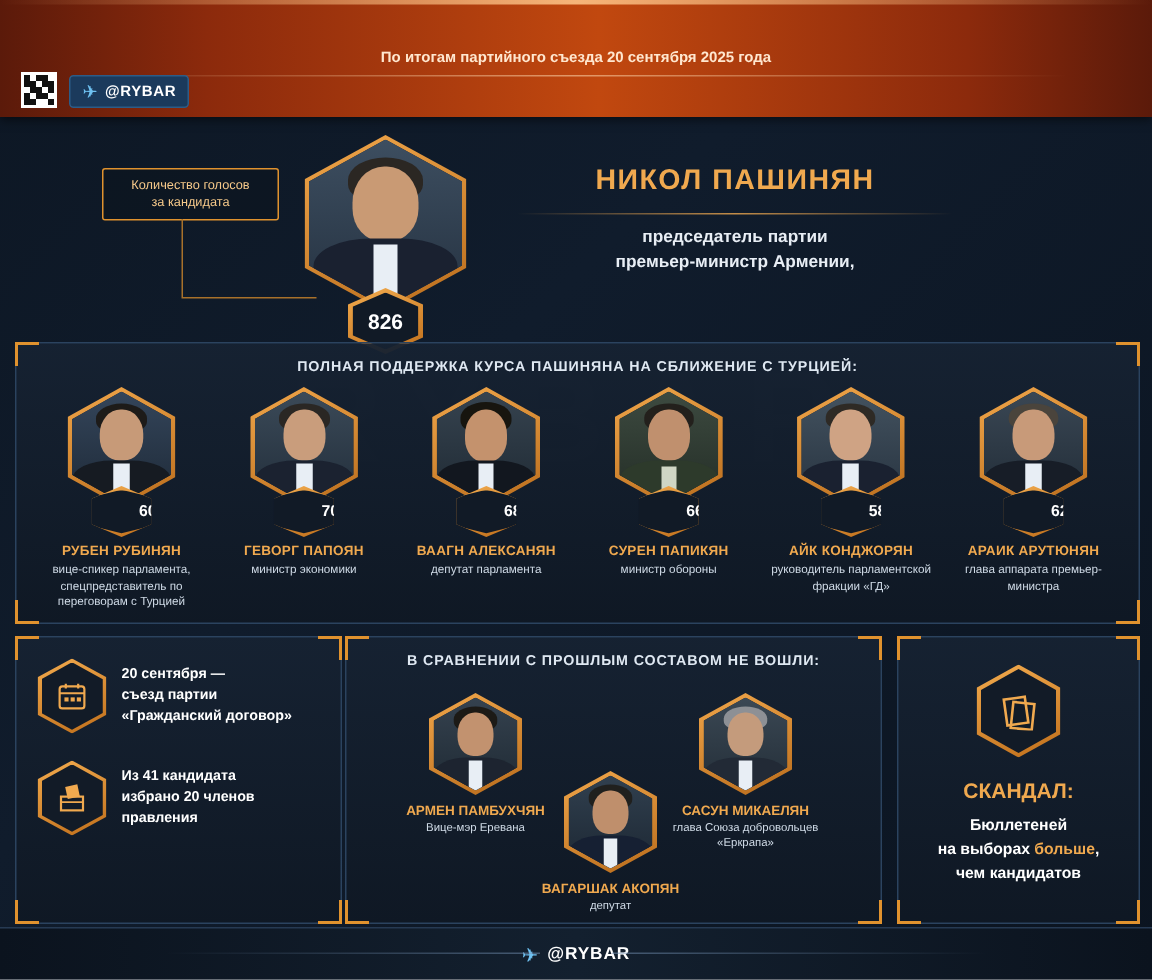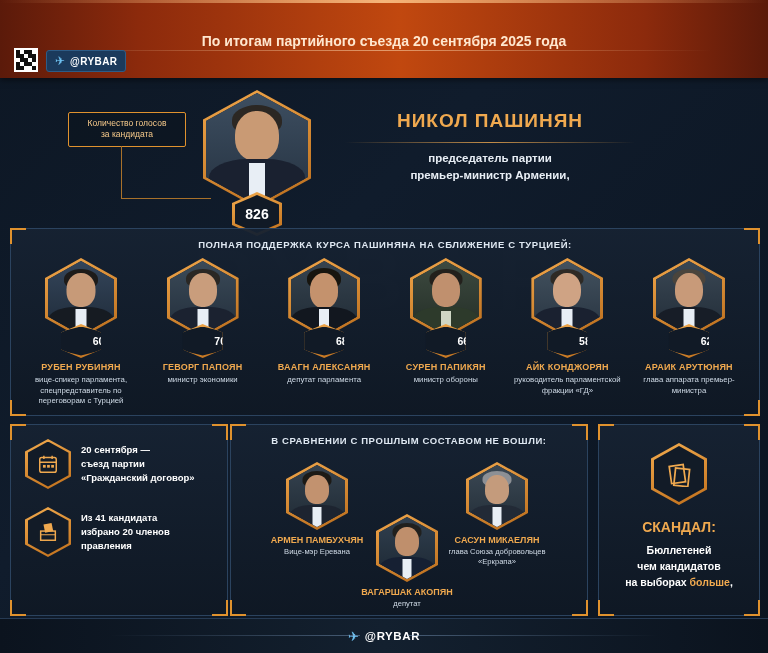--- a/index.html
+++ b/index.html
@@ -20,21 +20,21 @@
     content:"";position:absolute;left:0;right:0;top:0;height:3px;
     background:linear-gradient(90deg,rgba(255,190,120,0),rgba(255,200,140,.85),rgba(255,190,120,0));
   }
   .h-title{
     position:absolute;left:0;right:0;top:9px;text-align:center;
     font-size:15.5px;font-weight:bold;letter-spacing:.2px;
     text-shadow:0 1px 2px rgba(0,0,0,.6);
   }
   .h-sub{
     position:absolute;left:0;right:0;top:33px;text-align:center;
-    font-size:14px;font-weight:bold;color:#ffe7cf;
+    font-size:10px;font-weight:bold;color:#ffe7cf;
   }
   .h-sub-line{
     position:absolute;left:56px;right:56px;top:50px;height:1px;
     background:linear-gradient(90deg,rgba(255,220,180,0),rgba(255,220,180,.55),rgba(255,220,180,0));
   }
   .qr{
     position:absolute;left:14px;top:48px;width:24px;height:24px;background:#fff;
     display:grid;grid-template-columns:repeat(5,1fr);grid-template-rows:repeat(5,1fr);
     padding:2px;box-sizing:border-box;
   }
@@ -527,24 +527,24 @@
     <div class="si">
       <svg width="26" height="26" viewBox="0 0 24 24" aria-hidden="true">
         <rect x="4" y="4" width="13" height="16" fill="none" stroke="#f0a94f" stroke-width="1.6" transform="rotate(-8 11 12)"></rect>
         <rect x="8" y="7" width="13" height="16" fill="none" stroke="#f0a94f" stroke-width="1.6" transform="rotate(6 14 15)"></rect>
       </svg>
     </div>
   </div>
   <div class="sc-title">СКАНДАЛ:</div>
   <div class="sc-text">
     <div>Бюллетеней</div>
-    <div>чем кандидатов</div>
     <div>
       <span>на выборах </span><b>больше</b><span>,</span>
     </div>
+    <div>чем кандидатов</div>
   </div>
 </div>
 
 <div class="footer">
   <div class="line l"></div>
   <div class="line r"></div>
   <span class="tg-ico">✈</span>
   <span class="tg-txt">@RYBAR</span>
 </div>
 

